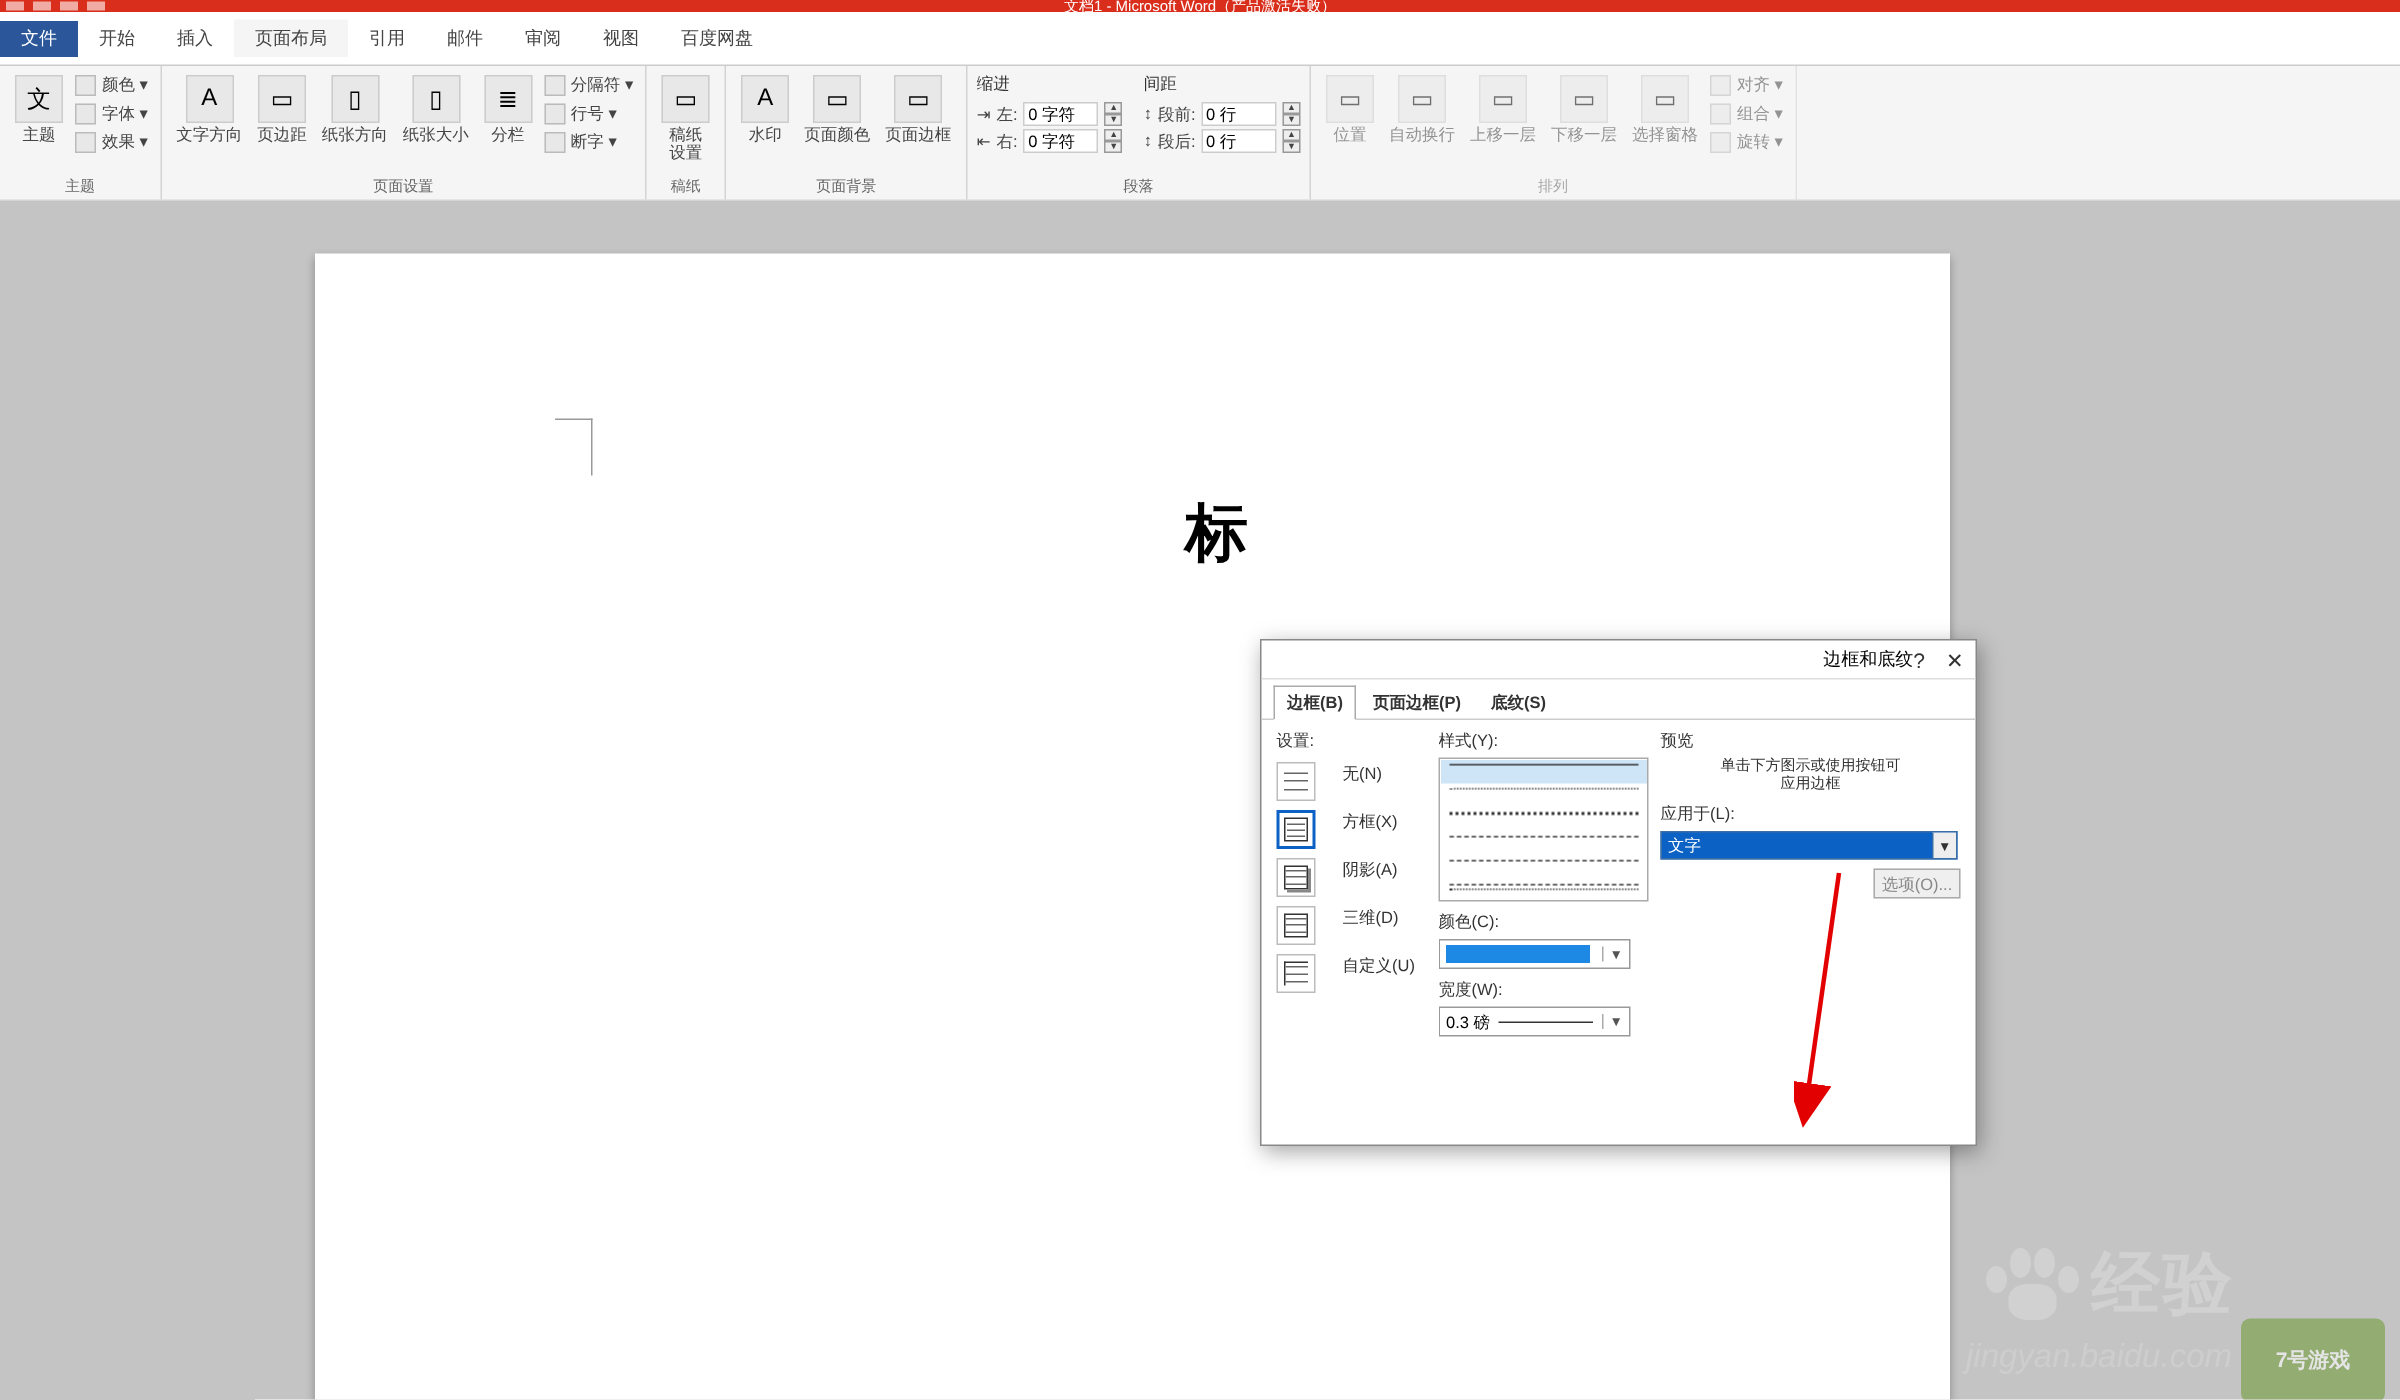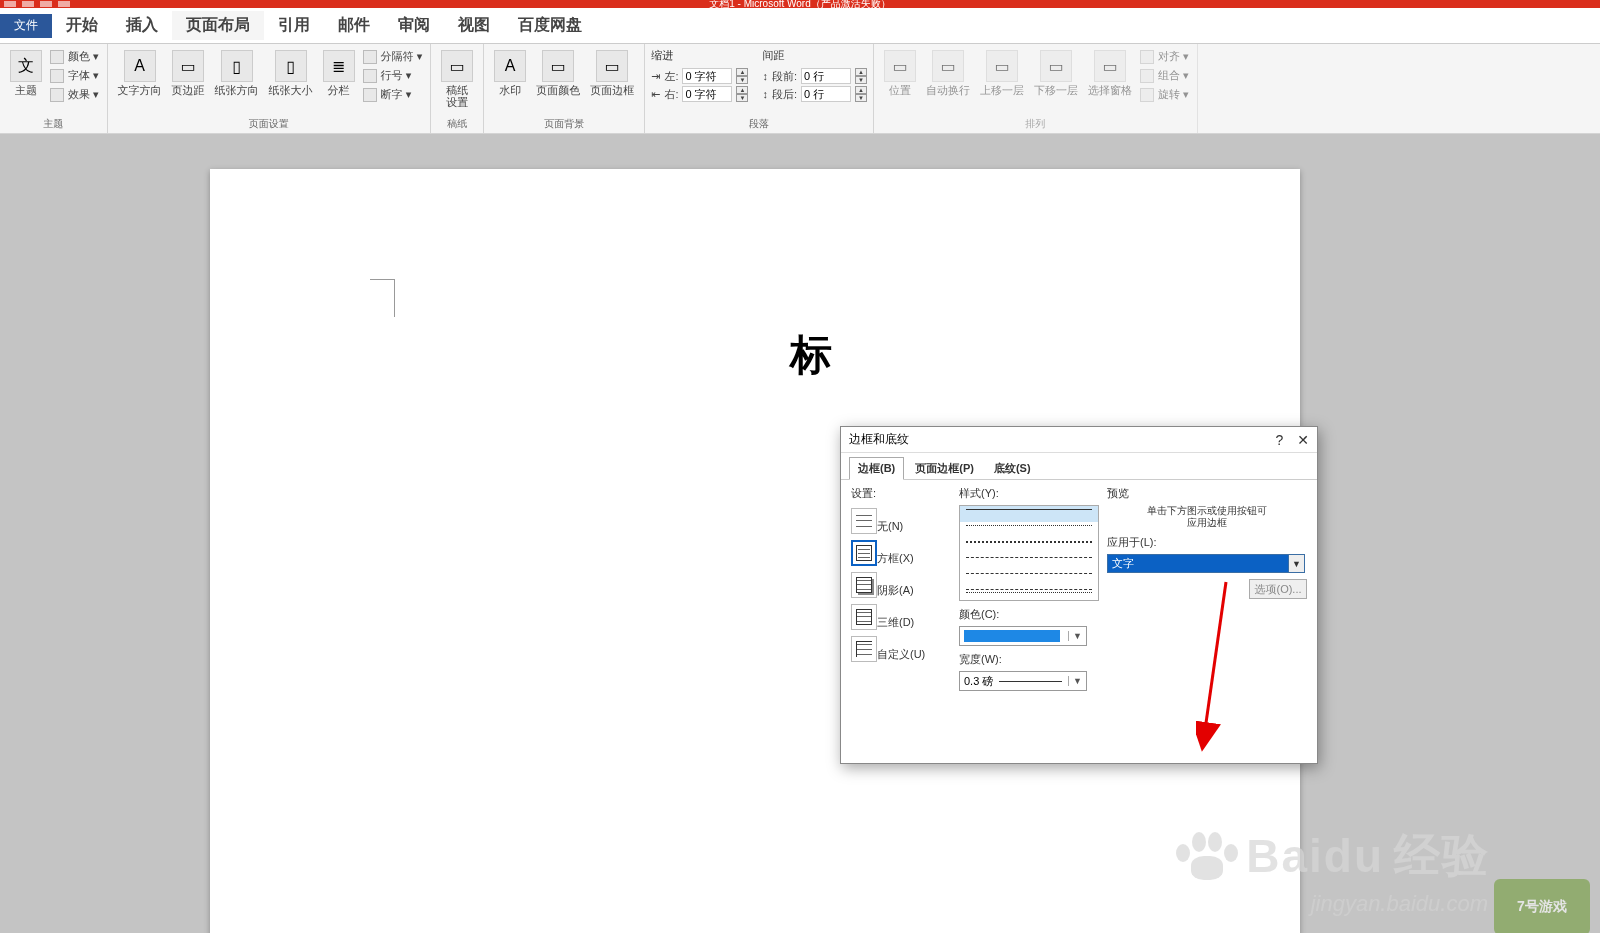--- a/index.html
+++ b/index.html
@@ -5,21 +5,21 @@
 * { margin: 0; padding: 0; box-sizing: border-box; font-family: "Microsoft YaHei", "SimSun", sans-serif; }
 body { background: #fff; width: 1600px; height: 933px; overflow: hidden; position: relative; }
 
 
 .titlebar { height: 8px; background: #da2e1c; display: flex; align-items: center; justify-content: center; }
 .titlebar-text { color: #fff; font-size: 10px; }
 
 
 .menutabs { height: 36px; background: #fff; border-bottom: 1px solid #ccc; display: flex; align-items: center; padding-left: 0; }
 .file-tab { background: #2b579a; color: #fff; padding: 4px 14px; font-size: 12px; height: 24px; display: flex; align-items: center; }
-.tab { padding: 4px 14px; font-size: 16px; color: #444; cursor: pointer; font-weight: bold; }
+.tab { padding: 4px 14px; font-size: 12px; color: #444; cursor: pointer; }
 .tab.active { background: #f5f5f5; }
 
 
 .ribbon { height: 90px; background: #f5f5f5; border-bottom: 1px solid #d4d4d4; display: flex; }
 .ribbon-group { border-right: 1px solid #d4d4d4; padding: 4px 6px 2px 6px; display: flex; flex-direction: column; justify-content: space-between; }
 .ribbon-group-content { display: flex; align-items: flex-start; gap: 2px; flex: 1; }
 .ribbon-group-label { font-size: 10px; color: #666; text-align: center; padding-top: 1px; }
 .ribbon-btn-lg { display: flex; flex-direction: column; align-items: center; gap: 2px; padding: 2px 4px; cursor: pointer; }
 .ribbon-btn-lg .ico { width: 32px; height: 32px; background: #e8e8e8; border: 1px solid #ccc; display:flex; align-items:center; justify-content:center; }
 .ribbon-btn-lg span { font-size: 11px; color: #444; text-align:center; line-height:1.1; }
@@ -32,30 +32,30 @@
 .spin-btn { width:12px; height:8px; border:1px solid #999; background:#eee; font-size:6px; line-height:6px; text-align:center; cursor:pointer; }
 
 
 .doc-area { background: #c4c4c4; height: 811px; position: relative; padding-top: 35px; }
 .page { width: 1090px; margin-left: 210px; background: #fff; box-shadow: 0 2px 6px rgba(0,0,0,0.3); height: 776px; position: relative; }
 .corner-mark { position:absolute; width:25px; height:38px; border-left:1px solid #999; border-bottom:1px solid #999; }
 .doc-title { position:absolute; left:580px; top:158px; font-size:42px; font-weight:bold; color:#000; font-family:"SimHei","Microsoft YaHei"; }
 
 
 .dialog { position:absolute; left:840px; top:292px; width:478px; height:338px; background:#fff; border:1px solid #888; box-shadow:2px 4px 14px rgba(0,0,0,0.35); }
-.dialog-titlebar { height:26px; display:flex; align-items:center; justify-content:space-between; padding:0 8px; font-size:12px; border-bottom:1px solid #ddd; }
+.dialog-titlebar { height:26px; display:flex; align-items:center; justify-content:flex-end; padding:0 8px; font-size:12px; border-bottom:1px solid #ddd; }
 .dialog-titlebar-right { display:flex; gap:14px; }
 .dialog-close { cursor:pointer; font-size:14px; color:#333; }
 .dialog-tabs { display:flex; padding:4px 8px 0 8px; gap:2px;font-weight:bold; }
 .dialog-tab { padding:3px 8px; font-size:11px; border:1px solid transparent; cursor:pointer; color:#333; }
 .dialog-tab.active { border:1px solid #aaa; border-bottom:1px solid #fff; background:#fff; position:relative; z-index:2; }
 .dialog-body { padding:6px 10px 8px 10px; display:flex; gap:8px; border-top:1px solid #ccc; margin-top:-1px; position:relative; }
 .setting-col { width:100px; }
 .section-label { font-size:11px; color:#333; margin-bottom:4px; }
-.setting-item { display:flex; align-items:flex-end; gap:0; padding:3px 0; cursor:pointer; }
+.setting-item { display:flex; align-items:flex-start; gap:18px; padding:3px 0; cursor:pointer; }
 .setting-icon { width:26px; height:26px; border:1px solid #bbb; background:#fff; display:flex; align-items:center; justify-content:center; }
 .setting-icon.sel { border:2px solid #0b61c4; }
 .setting-icon .inner-lines { width:16px; height:16px; display:flex; flex-direction:column; justify-content:space-around; }
 .setting-icon .inner-lines div { height:1px; background:#666; }
 .setting-item span { font-size:11px; color:#333; }
 .style-col { width:140px; }
 .style-list { border:1px solid #aaa; height:96px; overflow-y:scroll; background:#fff; }
 .style-row { height:16px; border-top:1px dashed rgba(0,0,0,0); padding:2px 6px; }
 .style-row.sel { background:#cde5f7; }
 .style-line { height:0; border-top-width:1px; border-top-color:#333; }
@@ -442,20 +442,19 @@
   </div>
 
   <div class="watermark-baidu">
     <div class="paw">
       <div style="width:14px;height:18px;left:0;top:14px;"></div>
       <div style="width:14px;height:20px;left:16px;top:2px;"></div>
       <div style="width:14px;height:20px;left:32px;top:2px;"></div>
       <div style="width:14px;height:18px;left:48px;top:14px;"></div>
       <div style="width:32px;height:24px;left:15px;top:26px;border-radius:40%;"></div>
     </div>
-    <span>Baidu</span>
     <span style="font-family:'SimHei';">经验</span>
   </div>
   <div class="watermark-sub">jingyan.baidu.com</div>
   <div class="watermark-right">
     <div style="width:96px;height:56px;background:#6a9a2e;border-radius:6px;display:flex;align-items:center;justify-content:center;color:#fff;font-size:14px;font-weight:bold;">7号游戏</div>
   </div>
 </div>
 
 </body></html>

